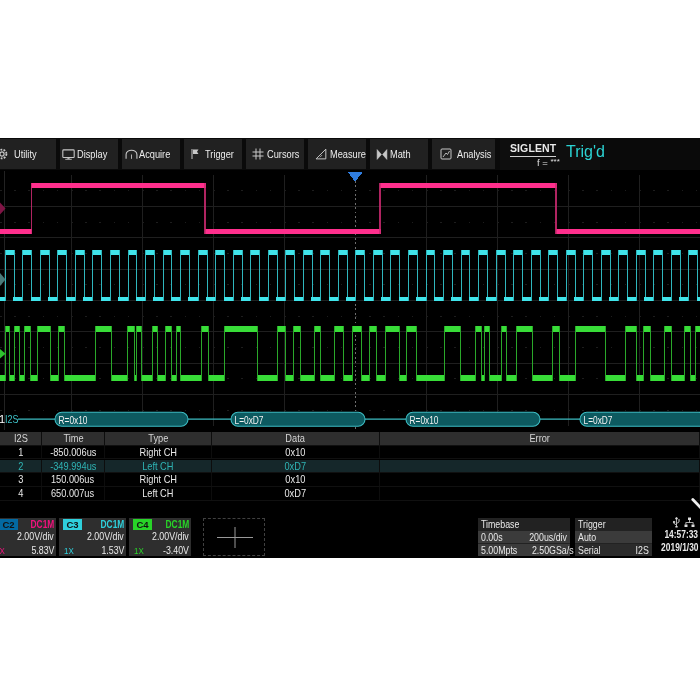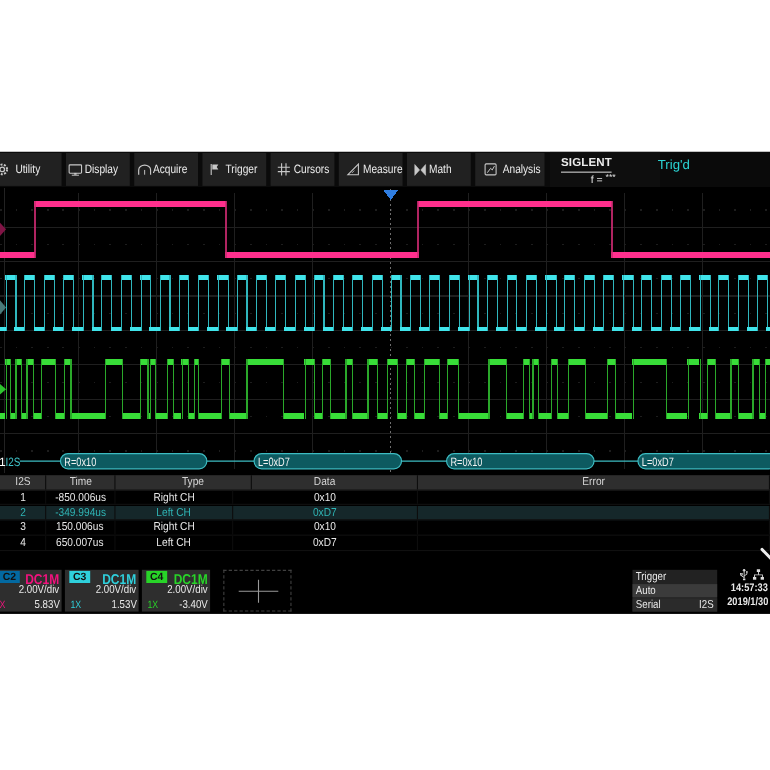--- a/index.html
+++ b/index.html
@@ -6,34 +6,34 @@
 #screen { position:absolute; left:0; top:138px; width:700px; height:420px; background:#000; overflow:hidden; }
 .cxl { display:inline-block; transform:scaleX(0.84); transform-origin:0 50%; white-space:nowrap; }
 .cxr { display:inline-block; transform:scaleX(0.84); transform-origin:100% 50%; white-space:nowrap; }
 .cxc { display:inline-block; transform:scaleX(0.88); transform-origin:50% 50%; white-space:nowrap; }
 #menubar { position:absolute; left:0; top:0; width:700px; height:32px; background:#0a0a0a; }
 .mcell { position:absolute; top:1px; height:30px; background:#212121; }
 .mico { position:absolute; top:9px; height:14px; display:inline-flex; align-items:center; }
 .mlab { position:absolute; top:0; height:32px; line-height:32px; color:#ececec; font-size:11px; }
 #logo { position:absolute; left:500px; top:0px; width:100px; height:32px; background:#0e0e0e; }
 #lgname { position:absolute; left:10px; top:4px; color:#eaeaea; font-weight:bold; font-size:10.5px; letter-spacing:0.1px; border-bottom:1px solid #cfcfcf; padding-bottom:1.5px; }
-#trigd { position:absolute; left:66px; top:5px; color:#2bd3d3; font-size:12px;margin-left:32px; }
+#trigd { position:absolute; left:66px; top:5px; color:#2bd3d3; font-size:16px; }
 #lgf { position:absolute; left:37px; top:19px; color:#e0e0e0; font-size:9.5px; }
 #decbtn { position:absolute; left:619px; top:0px; width:81px; height:32px; color:#f2f2f2; font-size:11px; display:flex; align-items:center; }
 #dicon { margin:0 11px 0 0; display:inline-flex; }
 #wave { position:absolute; left:0; top:32px; }
 #dtable { position:absolute; left:0; top:294px; width:700px; height:70px; font-size:10.5px; }
 .trow { position:absolute; left:0; width:700px; height:13.6px; color:#e8e8e8; border-bottom:1px solid #101010; }
 .thead { background:#2e2e2e; color:#d5d5d5; }
 .tsel { background:#15272a; color:#2fb4b4; }
 .tcell { position:absolute; top:0; height:100%; text-align:center; line-height:13.3px; border-right:1px solid #0d0d0d; }
 #botbar { position:absolute; left:0; top:374px; width:700px; height:46px; background:#000; font-size:10.5px; }
 .chbox { position:absolute; top:6px; height:38px; background:#2e2e2e; color:#e9e9e9; }
 .chip { position:absolute; top:1px; width:19px; height:11px; color:#111; font-size:9.5px; font-weight:bold; text-align:center; line-height:11px; }
-.dc { position:absolute; right:2px; top:0.5px; font-size:13px; font-weight:bold; }
+.dc { position:absolute; right:2px; top:0.5px; font-size:10px; font-weight:bold; }
 .chrow2 { position:absolute; top:12px; right:2px; text-align:right; }
 .chrow3 { position:absolute; top:25.5px; left:0; right:2px; text-align:right; }
 .probe { position:absolute; left:5px; top:1px; font-size:9.5px; transform:scaleX(0.84); transform-origin:0 50%; }
 #xbox { position:absolute; left:203px; top:6px; width:62px; height:38px; border:1px dashed #404040; }
 .ibox { position:absolute; top:6px; height:38px; background:#222; color:#e9e9e9; }
 .ihead { position:absolute; top:0; left:3px; height:12px; line-height:12px; font-size:10.5px; }
 .irow { position:absolute; left:0; width:100%; height:12.5px; background:#3b3b3b; display:flex; justify-content:space-between; padding:0 3px; line-height:12.5px; font-size:10.5px; }
 .irow2 { background:#2b2b2b; }
 #dtime { position:absolute; right:2px; top:5px; width:46px; text-align:right; color:#e9e9e9; font-size:10px; }
 #dticons { text-align:right; height:12px; padding-right:3px; }
@@ -460,21 +460,21 @@
           <rect x="580" y="242.3" width="126" height="13.9" rx="6.9" fill="#0d5a60" stroke="#3dbcc2" stroke-width="1.1"></rect>
           <text x="583.5" y="253.6" font-size="11" fill="#f2f2f2" textLength="29" lengthAdjust="spacingAndGlyphs">L=0xD7</text>
           <text x="-1" y="253.3" font-size="11" fill="#ffffff">1</text>
           <text x="5" y="253.3" font-size="11" fill="#3fc3c9" textLength="13.5" lengthAdjust="spacingAndGlyphs">I2S</text>
         </g>
       </svg>
 <div id="dtable">
         <div class="trow thead" style="top:0px">
           <div class="tcell" style="left:0px;width:42px"><span class="cxc">I2S</span></div>
           <div class="tcell" style="left:42px;width:63px"><span class="cxc">Time</span></div>
-          <div class="tcell" style="left:122px;width:107px"><span class="cxc">Type</span></div>
+          <div class="tcell" style="left:105px;width:107px"><span class="cxc">Type</span></div>
           <div class="tcell" style="left:212px;width:168px"><span class="cxc">Data</span></div>
           <div class="tcell" style="left:380px;width:320px"><span class="cxc">Error</span></div>
         </div>
         <div class="trow" style="top:13.6px">
           <div class="tcell" style="left:0px;width:42px"><span class="cxc">1</span></div>
           <div class="tcell" style="left:42px;width:63px"><span class="cxc">-850.006us</span></div>
           <div class="tcell" style="left:105px;width:107px"><span class="cxc">Right CH</span></div>
           <div class="tcell" style="left:212px;width:168px"><span class="cxc">0x10</span></div>
           <div class="tcell" style="left:380px;width:320px"><span class="cxc"></span></div>
         </div>
@@ -515,20 +515,31 @@
 </div>
         <div class="chbox" style="left:129px;width:62px">
 <span class="chip" style="background:#28d428;left:4px">C4</span>
           <span class="dc" style="color:#28d428"><span class="cxr">DC1M</span></span>
 <div class="chrow2"><span class="cxr">2.00V/div</span></div>
 <div class="chrow3"><span class="probe" style="color:#28d428">1X</span><span class="cxr">-3.40V</span></div>
 </div>
         <div id="xbox"><svg width="62" height="38" viewBox="0 0 62 38">
             <path d="M13 18.5 H49 M31 8 V29" stroke="#999" stroke-width="1"></path>
           </svg></div>
+        <div class="ibox" style="left:478px;width:92px">
+<div class="ihead"><span class="cxl">Timebase</span></div>
+<div class="irow" style="top:12.5px">
+            <span class="cxl">0.00s</span>
+            <span class="cxr">200us/div</span>
+          </div>
+<div class="irow" style="top:25.5px">
+            <span class="cxl">5.00Mpts</span>
+            <span class="cxr">2.50GSa/s</span>
+          </div>
+</div>
         <div class="ibox" style="left:575px;width:77px">
 <div class="ihead"><span class="cxl">Trigger</span></div>
 <div class="irow" style="top:12.5px">
             <span class="cxl">Auto</span>
             <span></span>
           </div>
 <div class="irow irow2" style="top:25.5px">
             <span class="cxl">Serial</span>
             <span class="cxr">I2S</span>
           </div>

